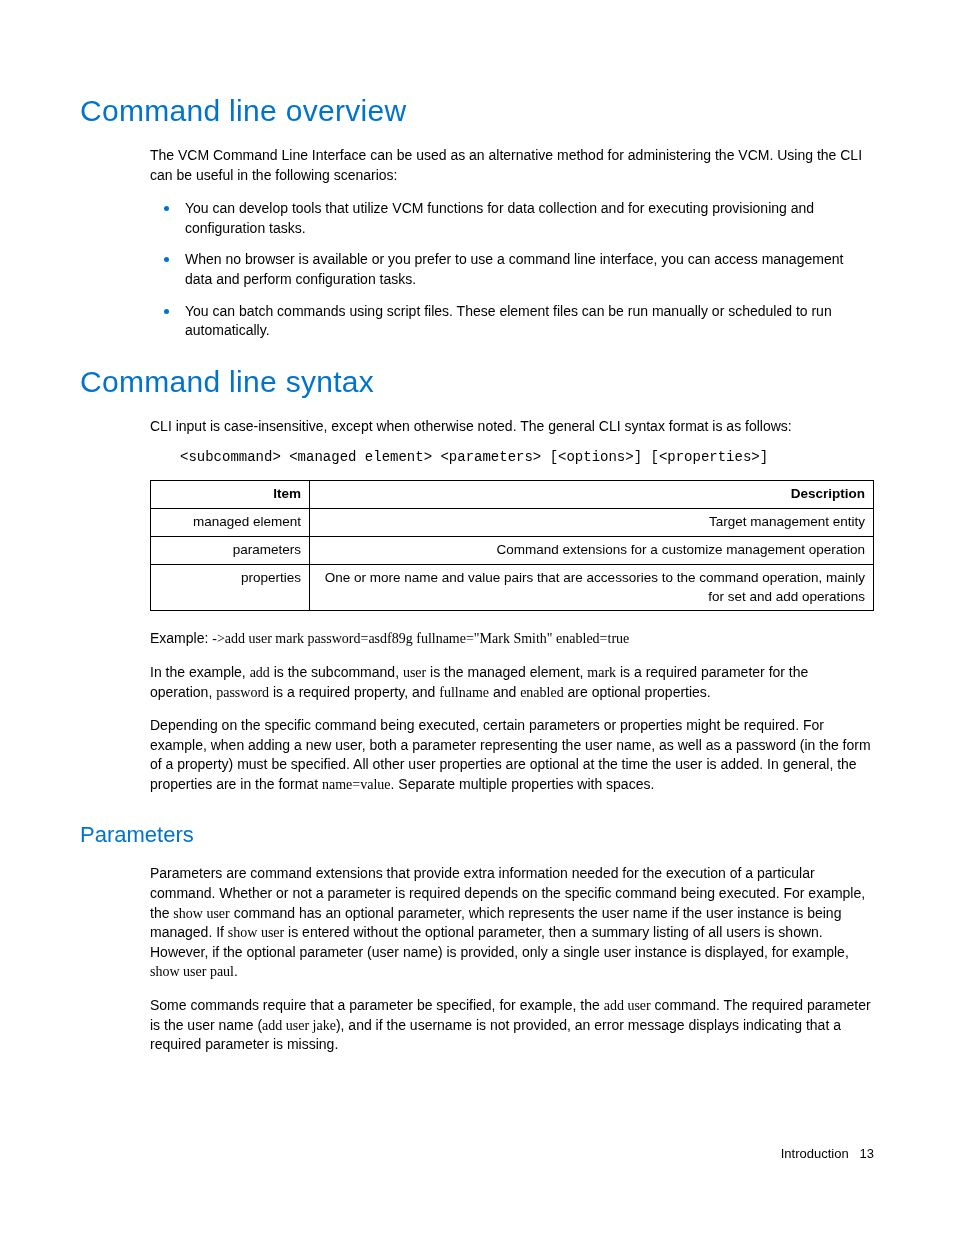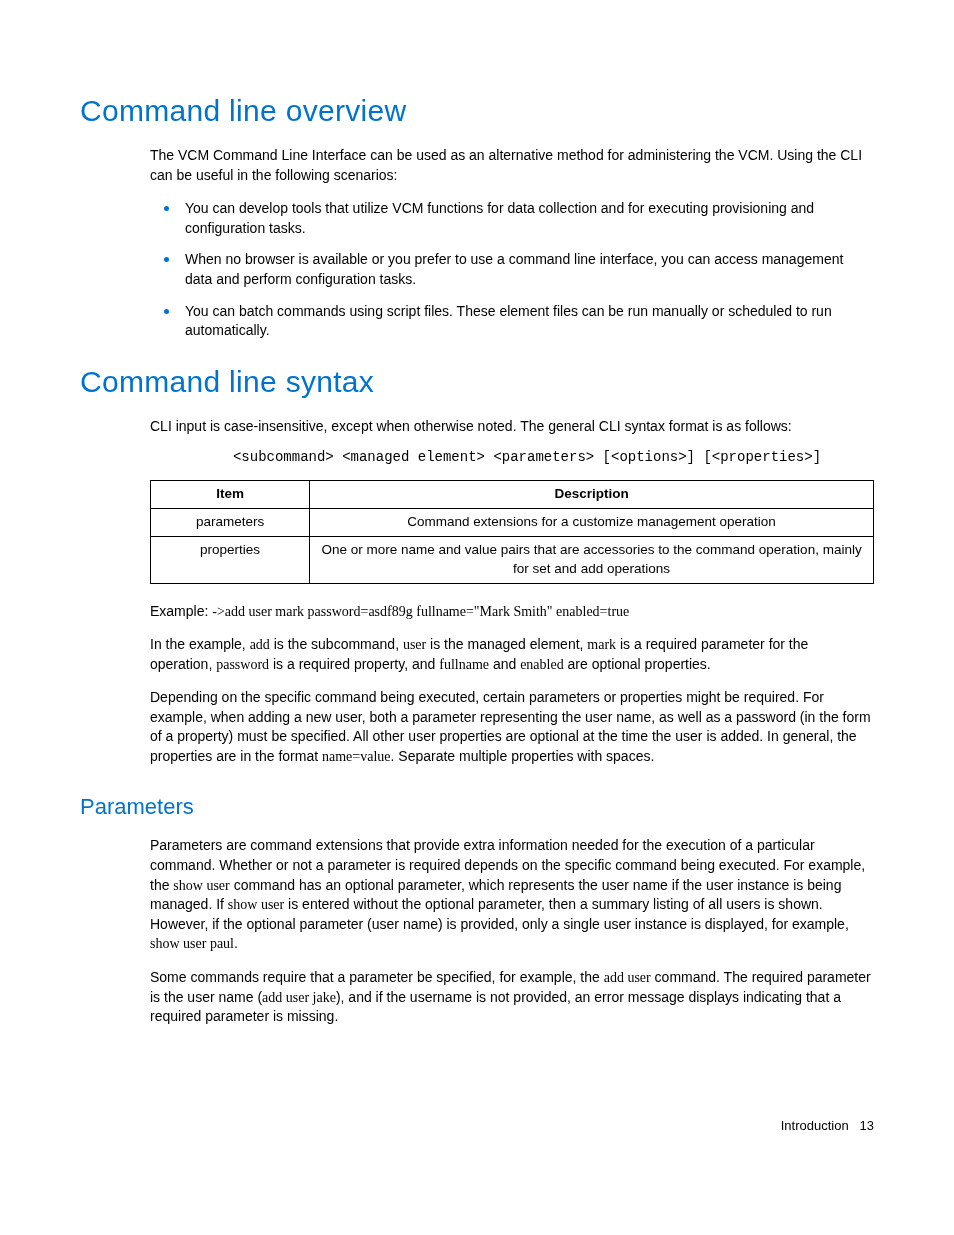--- a/index.html
+++ b/index.html
@@ -46,31 +46,30 @@
   code, .mono {
     font-family: Liberation Serif, serif;
     font-size: 14px;
     margin-top: 46px;
   }
   .code-line {
     font-family: "Courier New", monospace;
     font-size: 14px;
     margin-left: 100px;
     margin-bottom: 12px;
-    text-align: center;
   }
   table {
     border-collapse: collapse;
     margin-left: 70px;
     width: calc(100% - 70px);
     margin-bottom: 18px;
   }
   th, td {
     border: 1px solid #000;
-    text-align: center;
+    text-align: right;
     vertical-align: top;
     padding: 4px 8px;
     font-size: 13.5px;
   }
   th {
     font-weight: bold;
   }
   .col-item { width: 22%; }
   .footer {
     text-align: right;
@@ -97,20 +96,24 @@
 
 <div class="code-line">&lt;subcommand&gt; &lt;managed element&gt; &lt;parameters&gt; [&lt;options&gt;] [&lt;properties&gt;]</div>
 
 <table>
   <tbody>
       <tr>
     <th class="col-item">Item</th>
     <th>Description</th>
   </tr>
   <tr>
+    <td>managed element</td>
+    <td>Target management entity</td>
+  </tr>
+  <tr>
     <td>parameters</td>
     <td>Command extensions for a customize management operation</td>
   </tr>
   <tr>
     <td>properties</td>
     <td>One or more name and value pairs that are accessories to the command operation, mainly for set and add operations</td>
   </tr>
 </tbody>
   </table>
 

